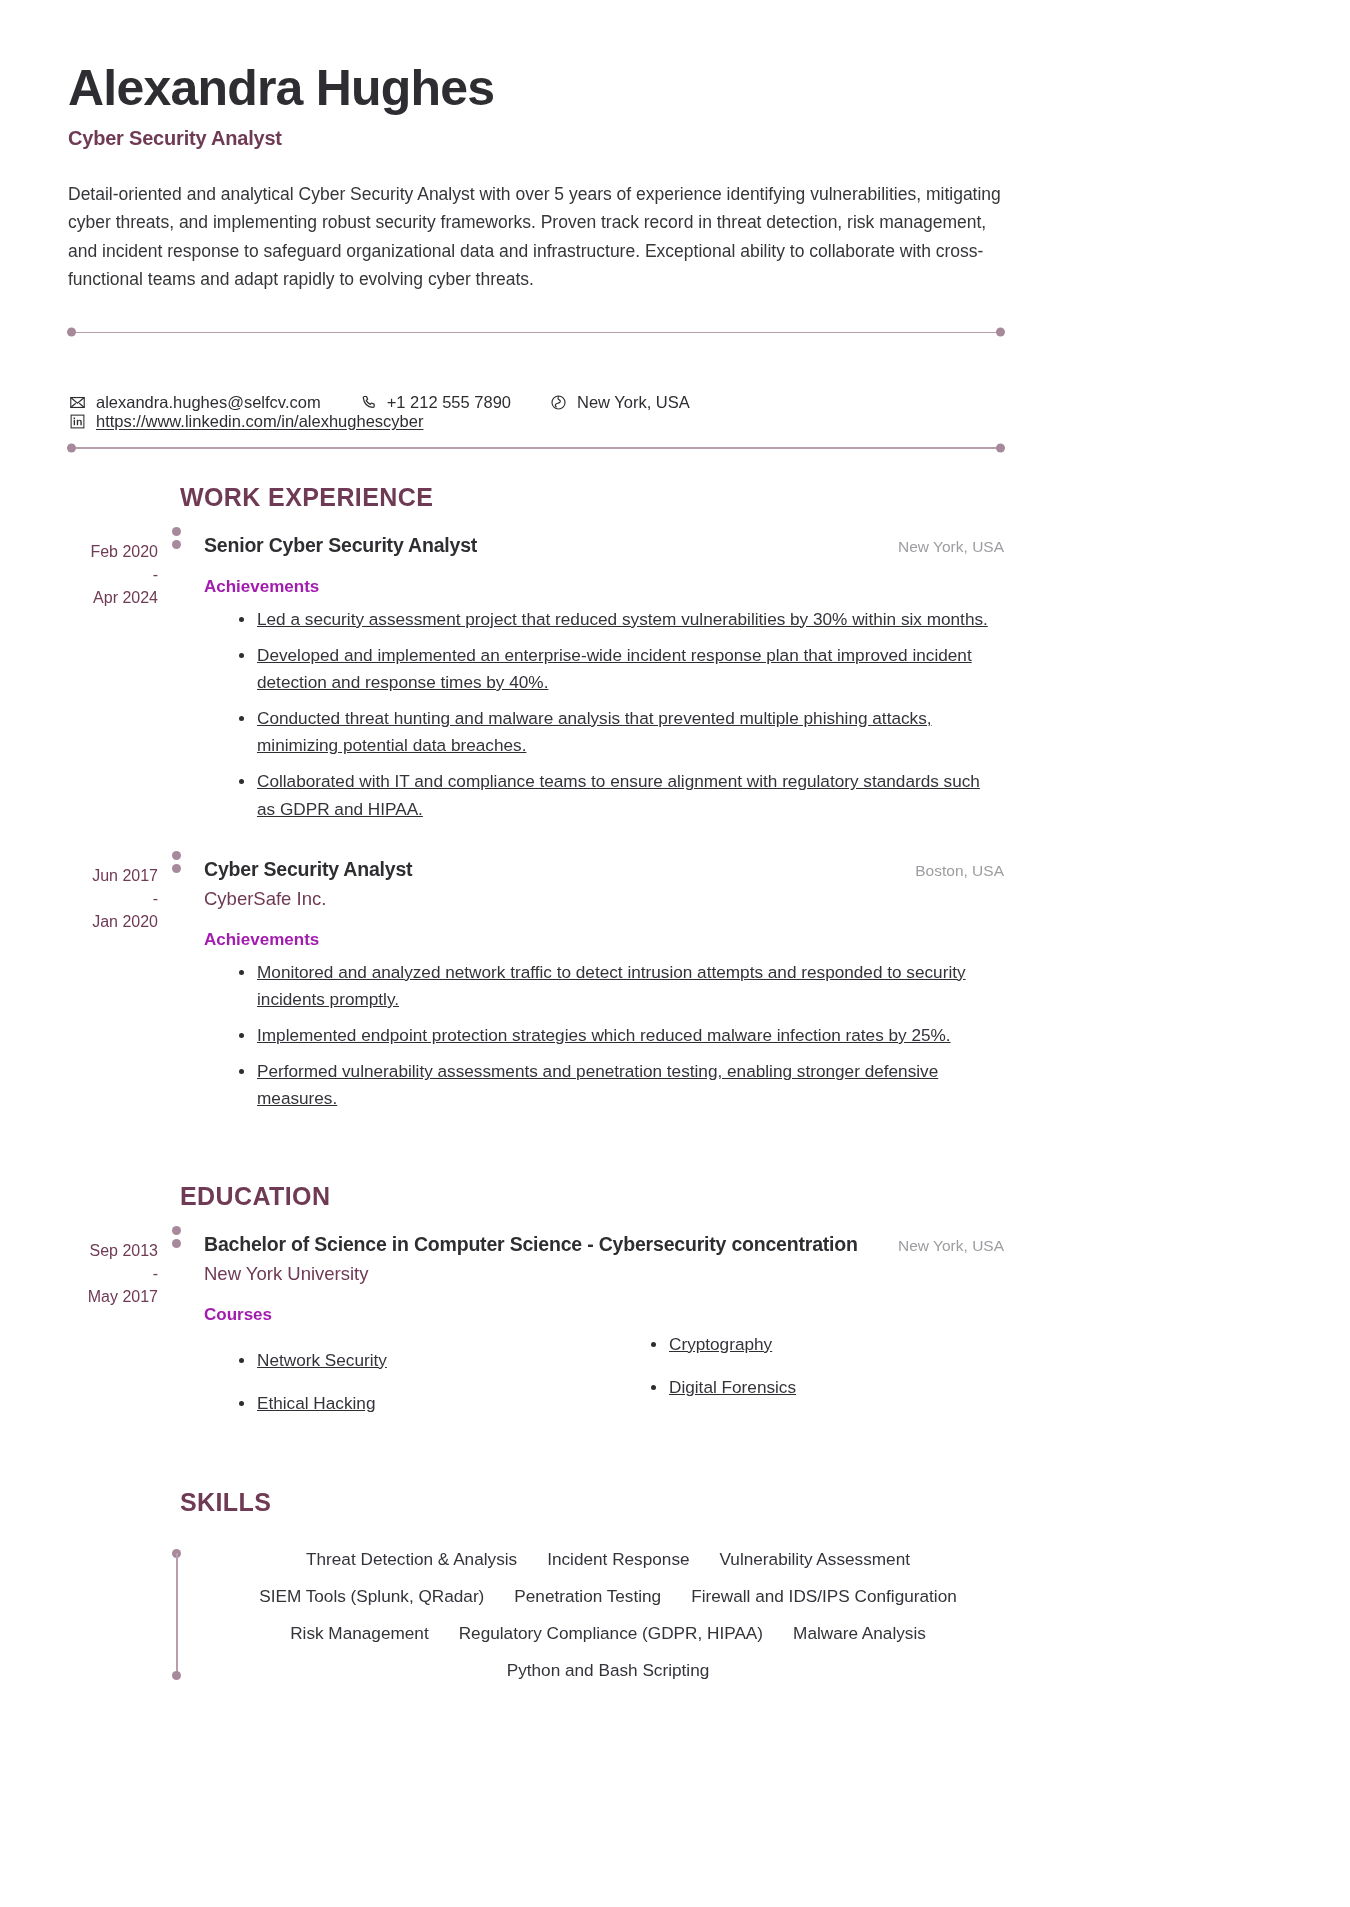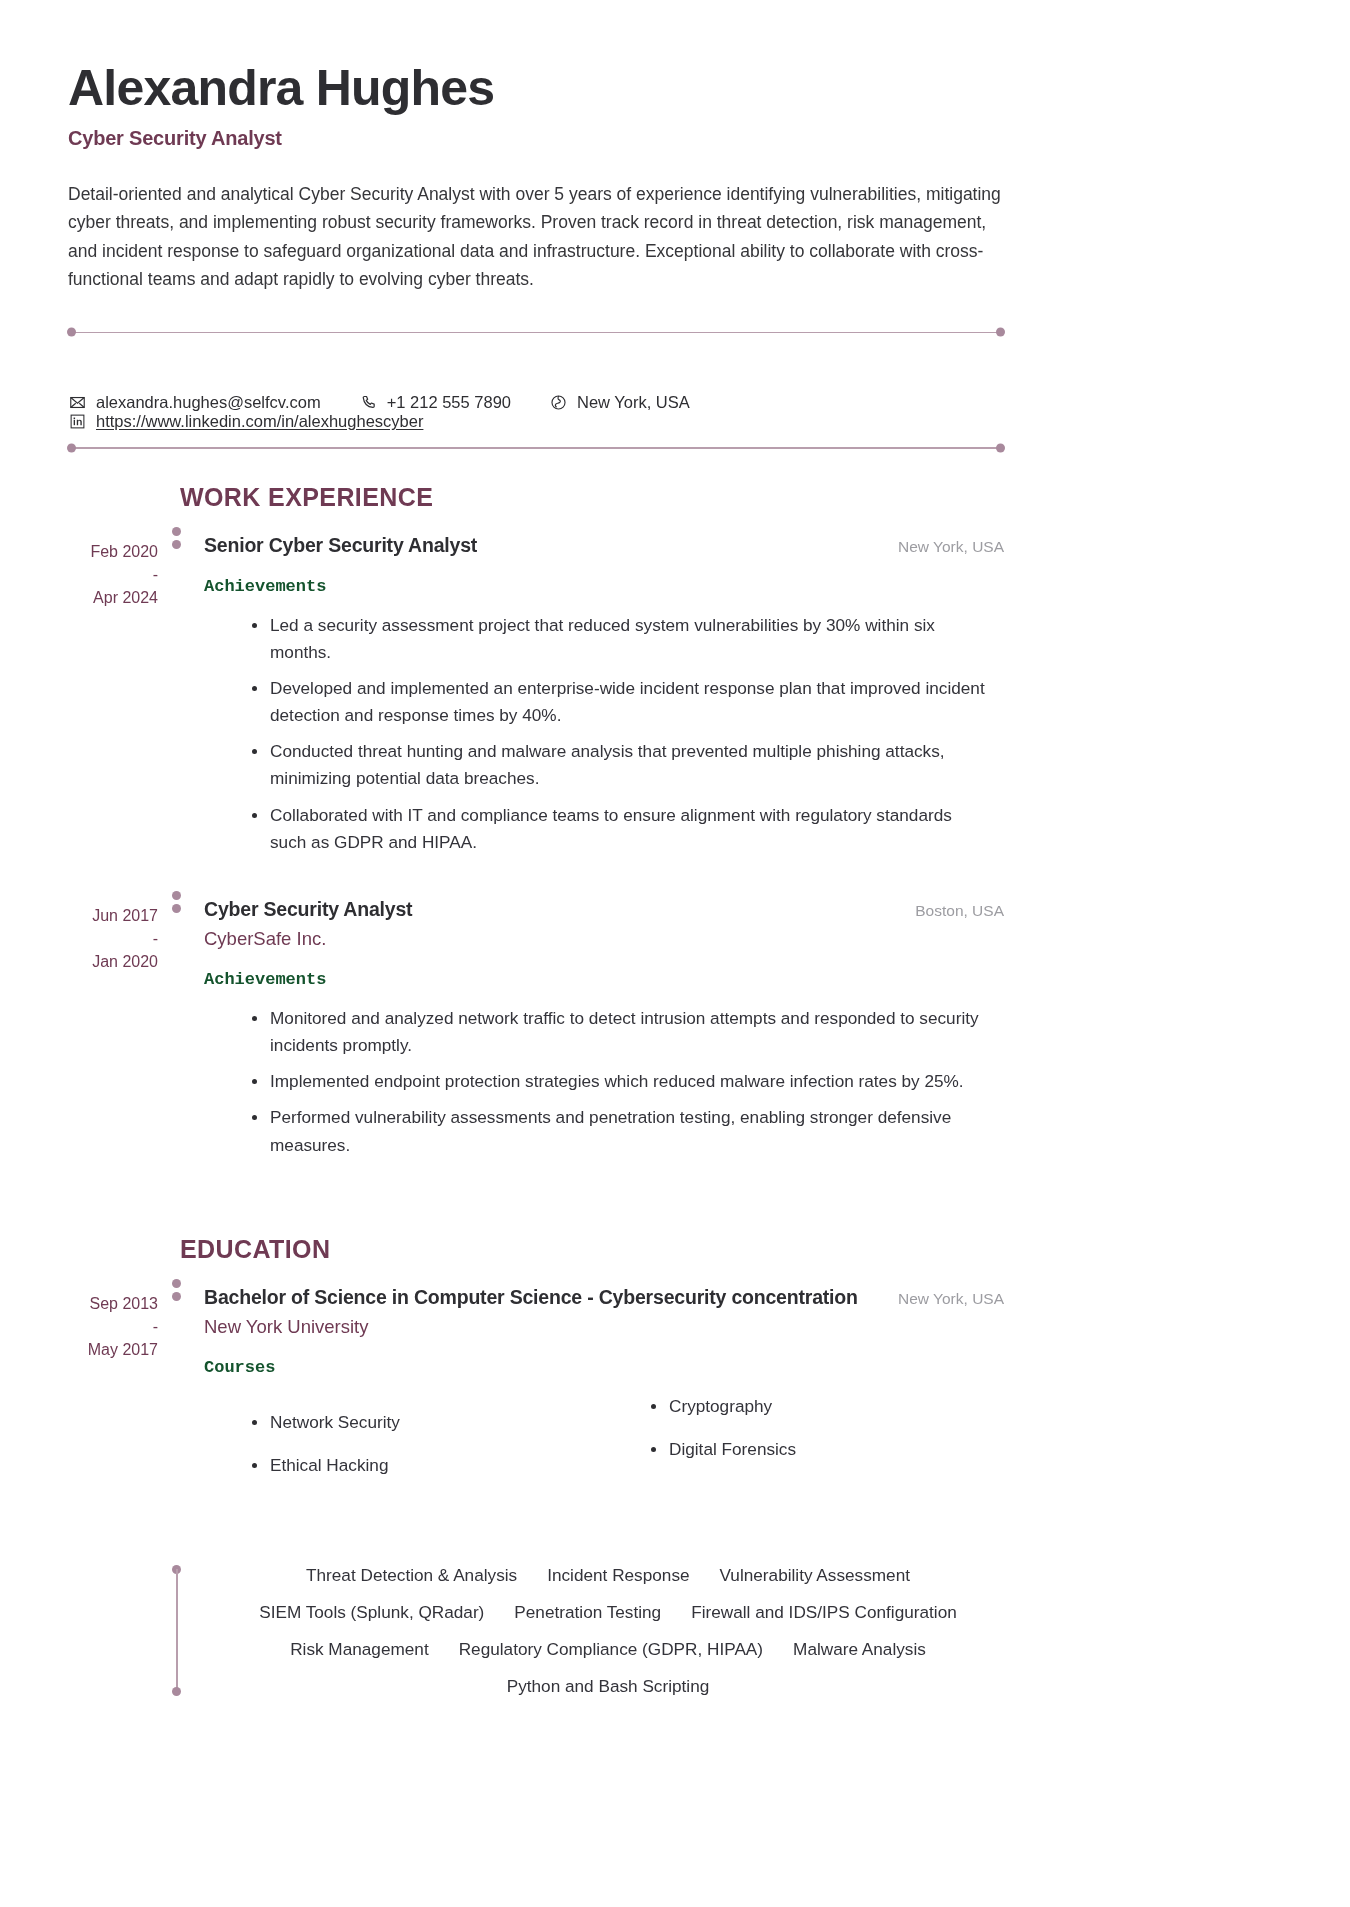--- a/index.html
+++ b/index.html
@@ -192,28 +192,28 @@
     padding-top: 2px;
   }
   .entry-org {
     font-size: 18.5px;
     color: #6f3a53;
     margin: 7px 0 0 0;
   }
   .entry-subhead {
     font-size: 17px;
     font-weight: 700;
-    color: #14532d;
+    color: #a21caf;
     margin: 20px 0 6px 0;
-    font-family: Liberation Mono, monospace;
   }
   ul.bullets {
-    margin: 16px;
+    margin: 3px;
     padding: 0 0 0 30px;
     list-style: none;
+    text-decoration: underline;
   }
   ul.bullets li {
     position: relative;
     font-size: 17.2px;
     line-height: 1.58;
     color: #33333a;
     padding-left: 20px;
     margin: 9px 0;
   }
   ul.bullets li::before {
@@ -431,20 +431,21 @@
           <li>Network Security</li>
           <li>Ethical Hacking</li>
           <li>Cryptography</li>
           <li>Digital Forensics</li>
         </ul>
       </div>
     </div>
   </section>
 
   <section class="section section--skills">
+    <h2 class="section-title">SKILLS</h2>
 
     <div class="skills-entry">
       <div class="skills-spacer"></div>
       <div class="skills-line">
         <span class="dot-top"></span>
         <span class="stem"></span>
         <span class="dot-bottom"></span>
       </div>
       <div class="skills-body">
         <div class="skills-rows">

